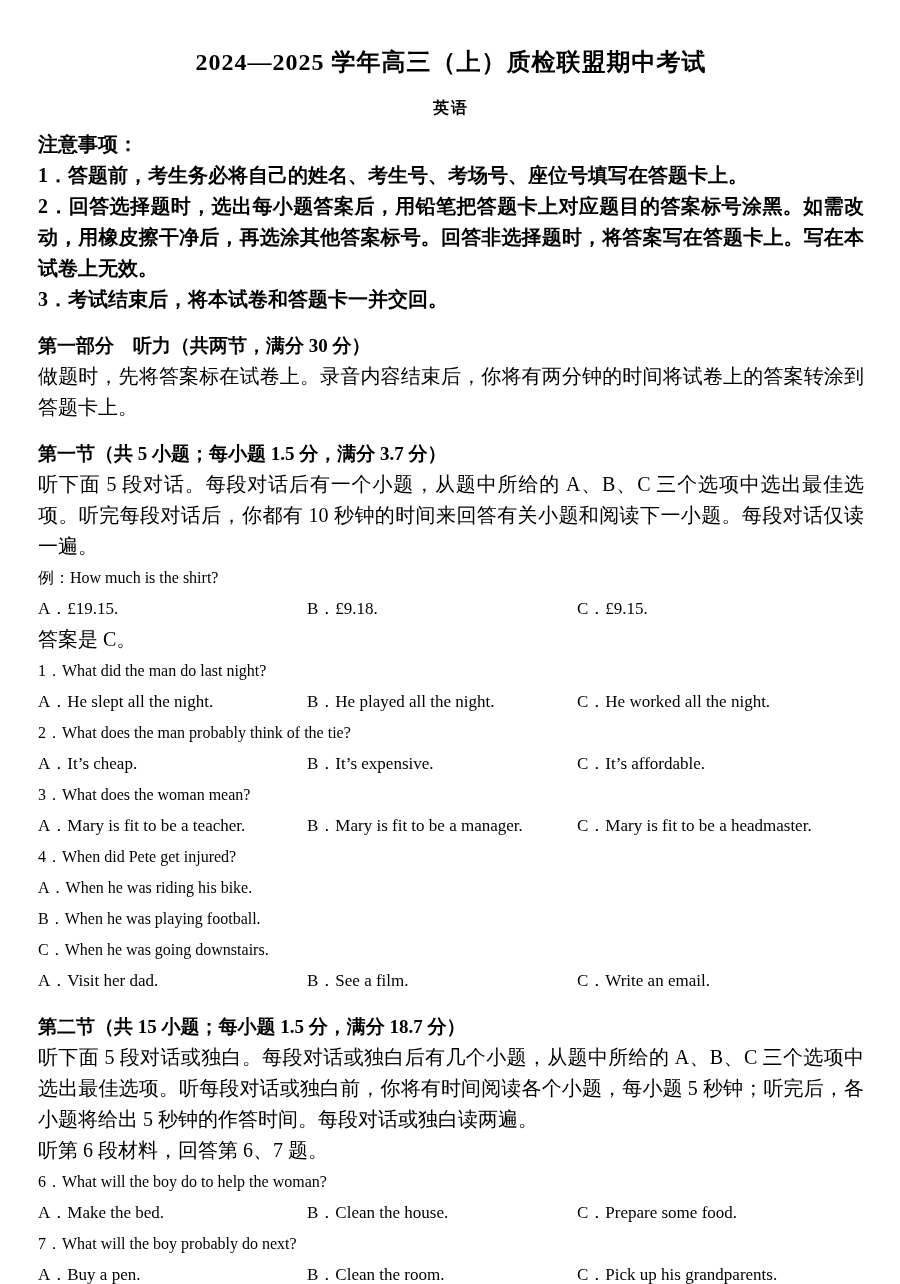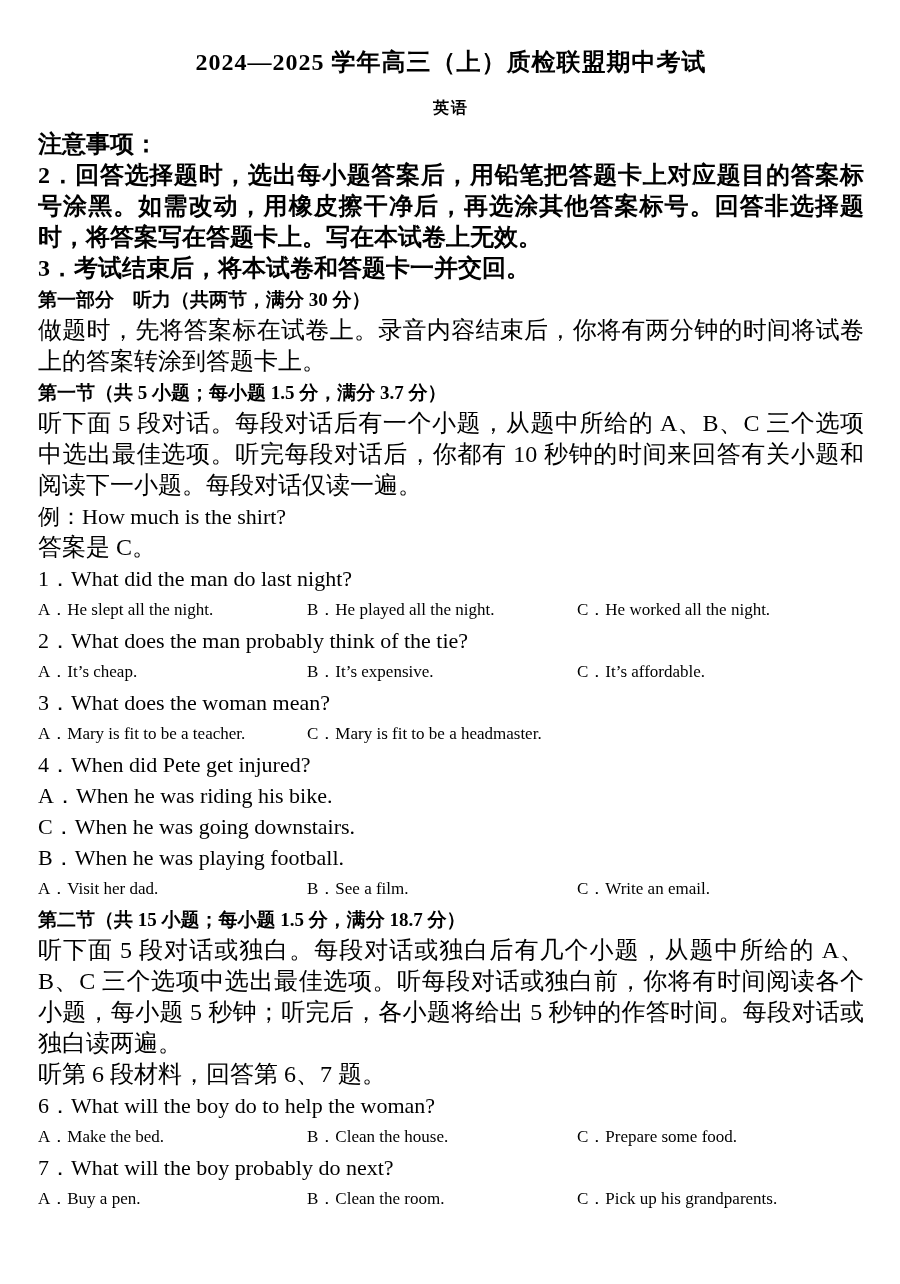--- a/index.html
+++ b/index.html
@@ -29,81 +29,88 @@
   }
   .doc-subtitle {
     margin: 0 0 10px 0;
     text-align: center;
     font-size: 16px;
     font-weight: bold;
     letter-spacing: 2px;
   }
   .ln {
     margin: 0;
-    font-size: 24px;
+    font-size: 20px;
     line-height: 31px;
   }
   .bold { font-weight: bold; }
-  .hd { font-size: 19px; font-weight: bold; }
+  .hd { font-size: 19px; font-weight: bold; margin-top: 15px; }
   .just { text-align: justify; text-justify: inter-ideograph; }
-  .en { font-size: 22px; }
+  .en { font-size: 16px; }
   .opts-row {
     display: flex;
     font-size: 17px;
     line-height: 31px;
   }
   .opt-a { width: 269px; flex: 0 0 auto; }
   .opt-b { width: 270px; flex: 0 0 auto; }
   .opt-c { flex: 1 1 auto; }
 </style>
 </head>
 <body>
 
 <div class="page">
 
   <h1 class="doc-title">2024—2025 学年高三（上）质检联盟期中考试</h1>
   <h2 class="doc-subtitle">英语</h2>
 
   <p class="ln bold">注意事项：</p>
+  <p class="ln bold">1．答题前，考生务必将自己的姓名、考生号、考场号、座位号填写在答题卡上。</p>
   <p class="ln bold just">2．回答选择题时，选出每小题答案后，用铅笔把答题卡上对应题目的答案标号涂黑。如需改动，用橡皮擦干净后，再选涂其他答案标号。回答非选择题时，将答案写在答题卡上。写在本试卷上无效。</p>
   <p class="ln bold">3．考试结束后，将本试卷和答题卡一并交回。</p>
 
   <p class="ln hd">第一部分　听力（共两节，满分 30 分）</p>
   <p class="ln just">做题时，先将答案标在试卷上。录音内容结束后，你将有两分钟的时间将试卷上的答案转涂到答题卡上。</p>
 
   <p class="ln hd">第一节（共 5 小题；每小题 1.5 分，满分 3.7 分）</p>
   <p class="ln just">听下面 5 段对话。每段对话后有一个小题，从题中所给的 A、B、C 三个选项中选出最佳选项。听完每段对话后，你都有 10 秒钟的时间来回答有关小题和阅读下一小题。每段对话仅读一遍。</p>
 
   <p class="ln en">例：How much is the shirt?</p>
+  <div class="opts-row">
+    <span class="opt-a">A．£19.15.</span>
+    <span class="opt-b">B．£9.18.</span>
+    <span class="opt-c">C．£9.15.</span>
+  </div>
   <p class="ln">答案是 C。</p>
 
   <p class="ln en">1．What did the man do last night?</p>
   <div class="opts-row">
     <span class="opt-a">A．He slept all the night.</span>
     <span class="opt-b">B．He played all the night.</span>
     <span class="opt-c">C．He worked all the night.</span>
   </div>
 
   <p class="ln en">2．What does the man probably think of the tie?</p>
   <div class="opts-row">
     <span class="opt-a">A．It’s cheap.</span>
     <span class="opt-b">B．It’s expensive.</span>
     <span class="opt-c">C．It’s affordable.</span>
   </div>
 
   <p class="ln en">3．What does the woman mean?</p>
   <div class="opts-row">
     <span class="opt-a">A．Mary is fit to be a teacher.</span>
+    <span class="opt-b">B．Mary is fit to be a manager.</span>
     <span class="opt-c">C．Mary is fit to be a headmaster.</span>
   </div>
 
   <p class="ln en">4．When did Pete get injured?</p>
   <p class="ln en">A．When he was riding his bike.</p>
+  <p class="ln en">B．When he was playing football.</p>
   <p class="ln en">C．When he was going downstairs.</p>
-  <p class="ln en">B．When he was playing football.</p>
 
   <div class="opts-row">
     <span class="opt-a">A．Visit her dad.</span>
     <span class="opt-b">B．See a film.</span>
     <span class="opt-c">C．Write an email.</span>
   </div>
 
   <p class="ln hd">第二节（共 15 小题；每小题 1.5 分，满分 18.7 分）</p>
   <p class="ln just">听下面 5 段对话或独白。每段对话或独白后有几个小题，从题中所给的 A、B、C 三个选项中选出最佳选项。听每段对话或独白前，你将有时间阅读各个小题，每小题 5 秒钟；听完后，各小题将给出 5 秒钟的作答时间。每段对话或独白读两遍。</p>
   <p class="ln">听第 6 段材料，回答第 6、7 题。</p>

